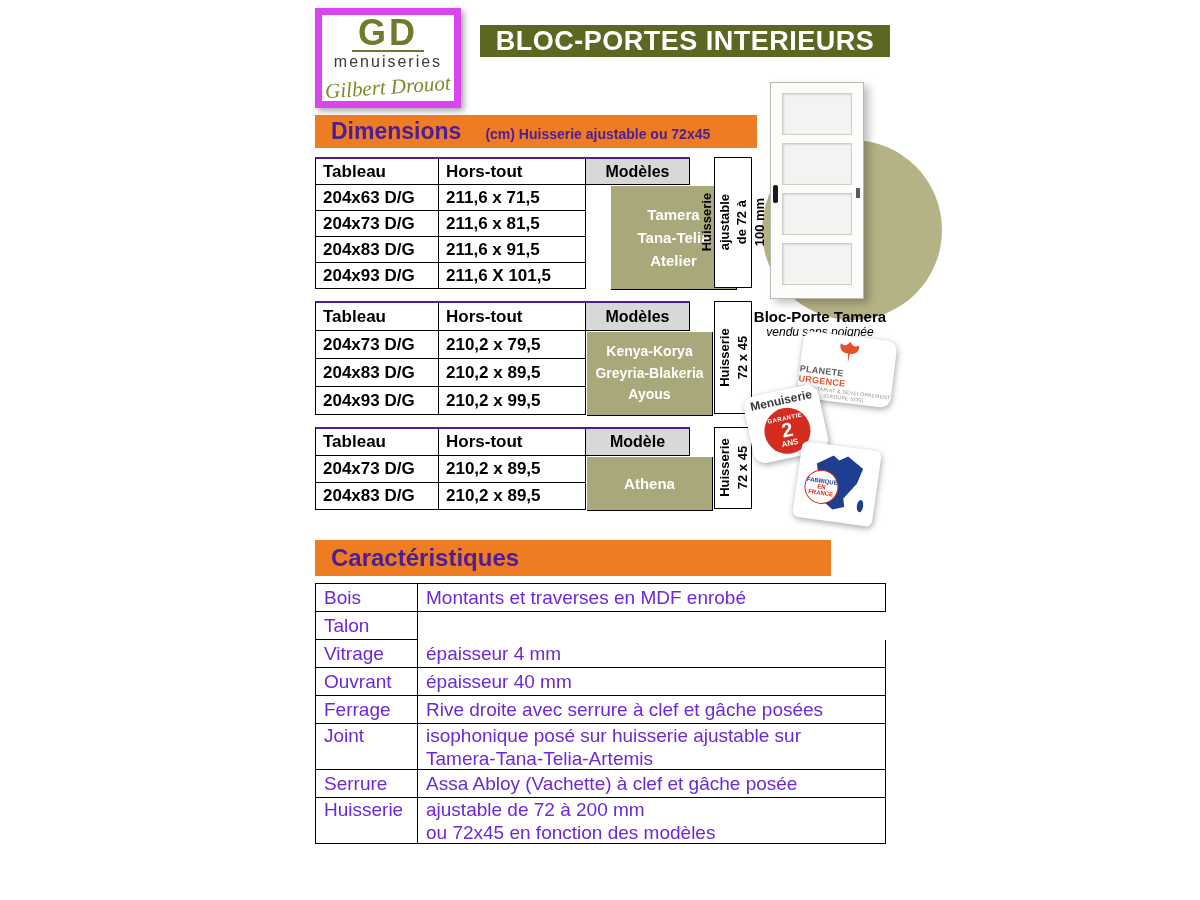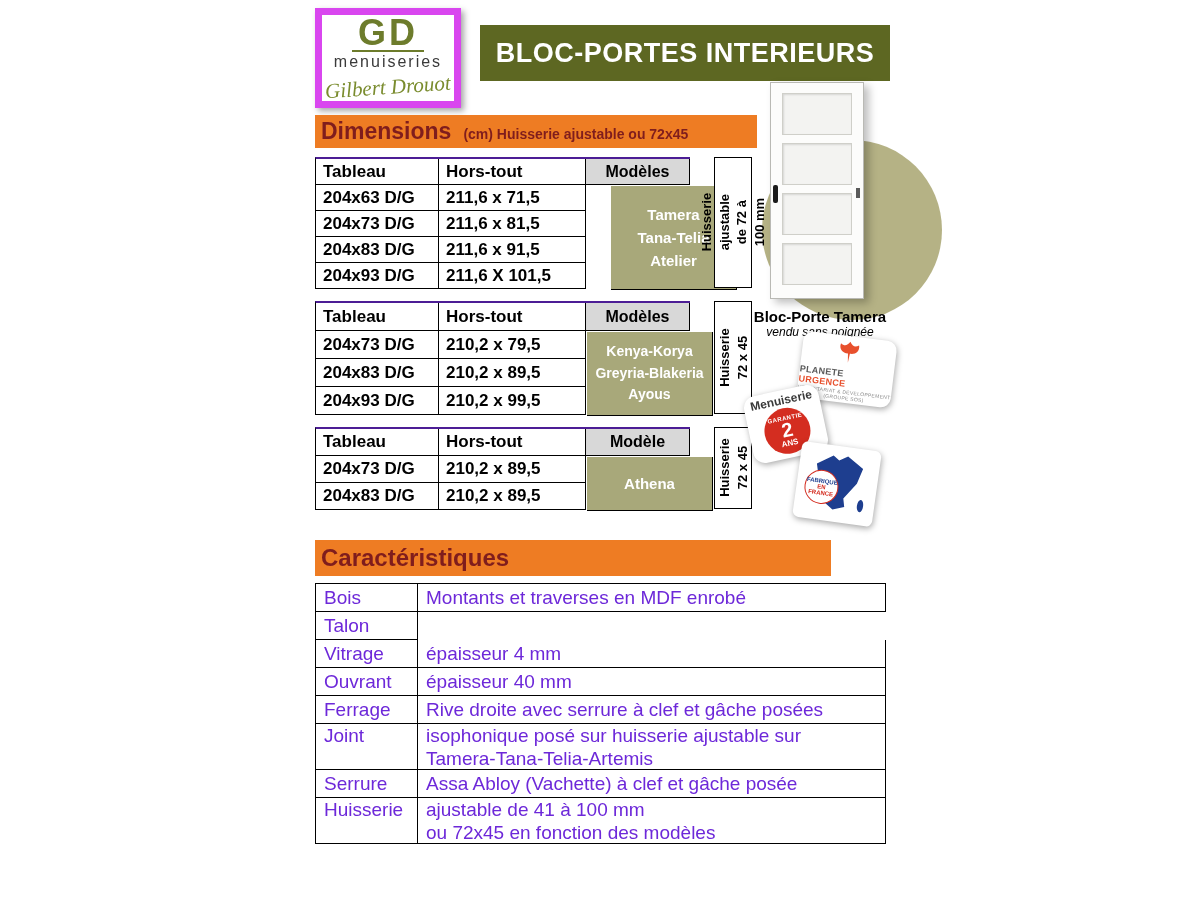--- a/index.html
+++ b/index.html
@@ -10,29 +10,29 @@
   .logo-box { position:absolute; left:315px; top:8px; width:146px; height:100px; background:#fff;
               border:7px solid #d946ef; box-shadow:3px 3px 6px rgba(0,0,0,.35);
               display:flex; flex-direction:column; align-items:center; justify-content:center; }
   .gd-text { font-size:36px; font-weight:bold; color:#6d7c2c; letter-spacing:3px; line-height:34px;
              border-bottom:2px solid #6d7c2c; padding:0 6px; }
   .menuiseries { font-size:16px; color:#3a3a3a; letter-spacing:2px; margin-top:1px; }
   .signature { font-family:"Liberation Serif", serif; font-style:italic; font-size:21px; color:#7a8c2e;
                transform:rotate(-4deg); margin-top:4px; }
 
   
-  .title-banner { position:absolute; left:480px; top:25px; width:410px; height:56px; background:#5d6722;
+  .title-banner { position:absolute; left:480px; top:25px; width:410px; height:32px; background:#5d6722;
                   color:#fff; font-size:27px; font-weight:bold; letter-spacing:.5px;
                   display:flex; align-items:center; justify-content:center; }
 
   
-  .orange-banner { position:absolute; background:#ee7c23; color:#7f1d1d; display:flex; align-items:baseline; padding-left:6px; }
+  .orange-banner { position:absolute; background:#ee7c23; color:#4c1d95; display:flex; align-items:baseline; padding-left:16px; }
   .dim-banner { left:315px; top:115px; width:442px; height:33px; }
   .dim-banner .b-title { font-size:23px; font-weight:bold; line-height:33px; }
-  .dim-banner .b-sub { font-size:14px; font-weight:bold; margin-left:12px; }
+  .dim-banner .b-sub { font-size:14px; font-weight:bold; margin-left:24px; }
   .car-banner { left:315px; top:540px; width:516px; height:36px; }
   .car-banner .b-title { font-size:24px; font-weight:bold; line-height:36px; }
 
   
   .dim-table { position:absolute; border-top:2px solid #4c1d95; border-left:1px solid #000; background:#fff; }
   .t-row { display:flex; }
   .t-cell { border-right:1px solid #000; border-bottom:1px solid #000; display:flex; align-items:center;
             padding-left:7px; font-weight:bold; font-size:17px; color:#000; }
   .c1 { width:123px; } .c2 { width:147px; } .c3 { width:104px; }
   .th.modeles { background:#d8d8d8; justify-content:center; padding-left:0; font-size:16px; }
@@ -270,18 +270,18 @@
       <div class="c-cell c-label">Joint</div>
       <div class="c-cell c-value">isophonique posé sur huisserie ajustable sur
 Tamera-Tana-Telia-Artemis</div>
     </div>
     <div class="c-row single">
       <div class="c-cell c-label">Serrure</div>
       <div class="c-cell c-value">Assa Abloy (Vachette) à clef et gâche posée</div>
     </div>
     <div class="c-row double">
       <div class="c-cell c-label">Huisserie</div>
-      <div class="c-cell c-value">ajustable de 41 à 100 mm
+      <div class="c-cell c-value">ajustable de 72 à 200 mm
 ou 72x45 en fonction des modèles</div>
     </div>
   </div>
 
 </div>
 
 </body></html>

